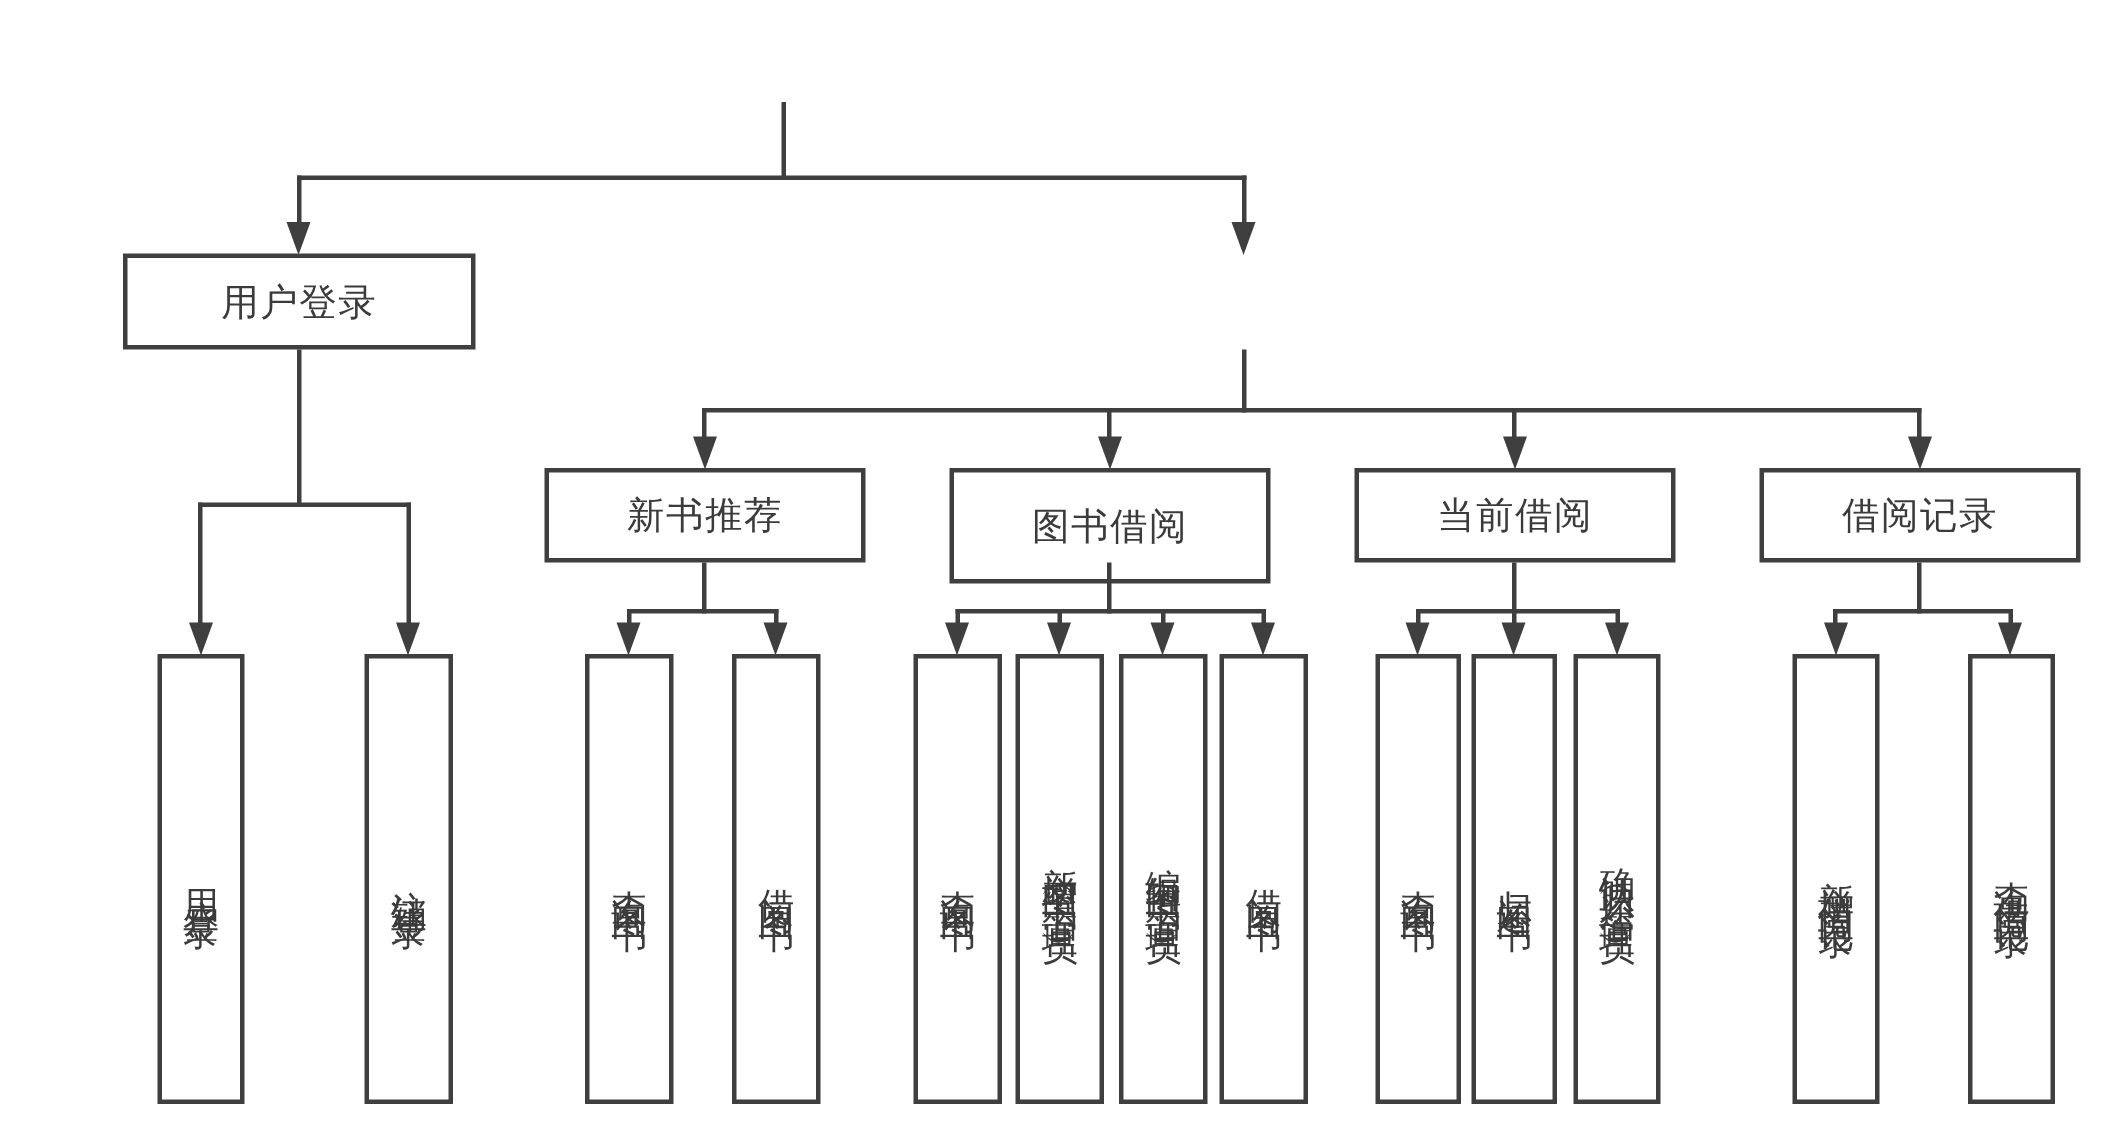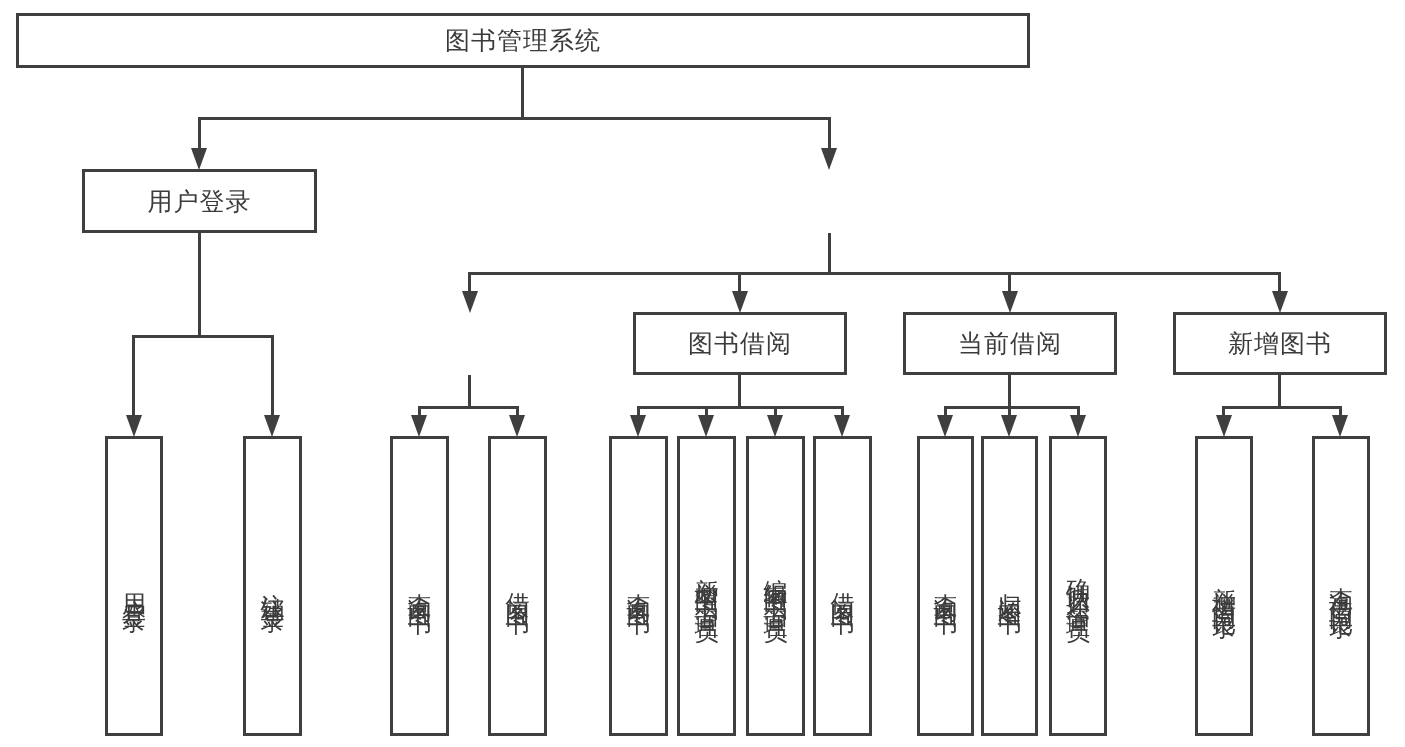--- a/index.html
+++ b/index.html
@@ -52,23 +52,20 @@
     color:var(--watermark);
     white-space:nowrap;
     z-index:6;
   }
 </style>
 </head>
 <body>
 
 <div class="canvas">
 
-  <div class="node" style="left:16px;top:13px;width:1014px;height:55px;">
-    <span>图书管理系统</span>
-  </div>
 
   <div class="vline" style="left:521px;top:68px;height:52px;"></div>
   <div class="hline" style="left:198px;top:117px;width:633px;"></div>
   <div class="vline" style="left:198px;top:117px;height:35px;"></div>
   <div class="arrow" style="left:191px;top:148px;"></div>
   <div class="vline" style="left:828px;top:117px;height:35px;"></div>
   <div class="arrow" style="left:821px;top:148px;"></div>
 
   <div class="node" style="left:82px;top:169px;width:235px;height:64px;">
     <span>用户登录</span>
@@ -85,28 +82,31 @@
   <div class="hline" style="left:468px;top:272px;width:813px;"></div>
   <div class="vline" style="left:468px;top:272px;height:22px;"></div>
   <div class="arrow" style="left:462px;top:291px;"></div>
   <div class="vline" style="left:738px;top:272px;height:22px;"></div>
   <div class="arrow" style="left:732px;top:291px;"></div>
   <div class="vline" style="left:1008px;top:272px;height:22px;"></div>
   <div class="arrow" style="left:1002px;top:291px;"></div>
   <div class="vline" style="left:1278px;top:272px;height:22px;"></div>
   <div class="arrow" style="left:1272px;top:291px;"></div>
 
-  <div class="node" style="left:633px;top:312px;width:214px;height:63px;">
+  <div class="node" style="left:363px;top:312px;width:214px;height:63px;">
+    <span>新书推荐</span>
+  </div>
+  <div class="node" style="left:633px;top:312px;width:214px;height:77px;">
     <span>图书借阅</span>
   </div>
   <div class="node" style="left:903px;top:312px;width:214px;height:63px;">
     <span>当前借阅</span>
   </div>
   <div class="node" style="left:1173px;top:312px;width:214px;height:63px;">
-    <span>新增图书</span>
+    <span>借阅记录</span>
   </div>
 
   <div class="vline" style="left:468px;top:375px;height:34px;"></div>
   <div class="hline" style="left:418px;top:406px;width:101px;"></div>
   <div class="vline" style="left:418px;top:406px;height:14px;"></div>
   <div class="arrow" style="left:411px;top:415px;"></div>
   <div class="vline" style="left:516px;top:406px;height:14px;"></div>
   <div class="arrow" style="left:509px;top:415px;"></div>
 
   <div class="vline" style="left:738px;top:375px;height:34px;"></div>

